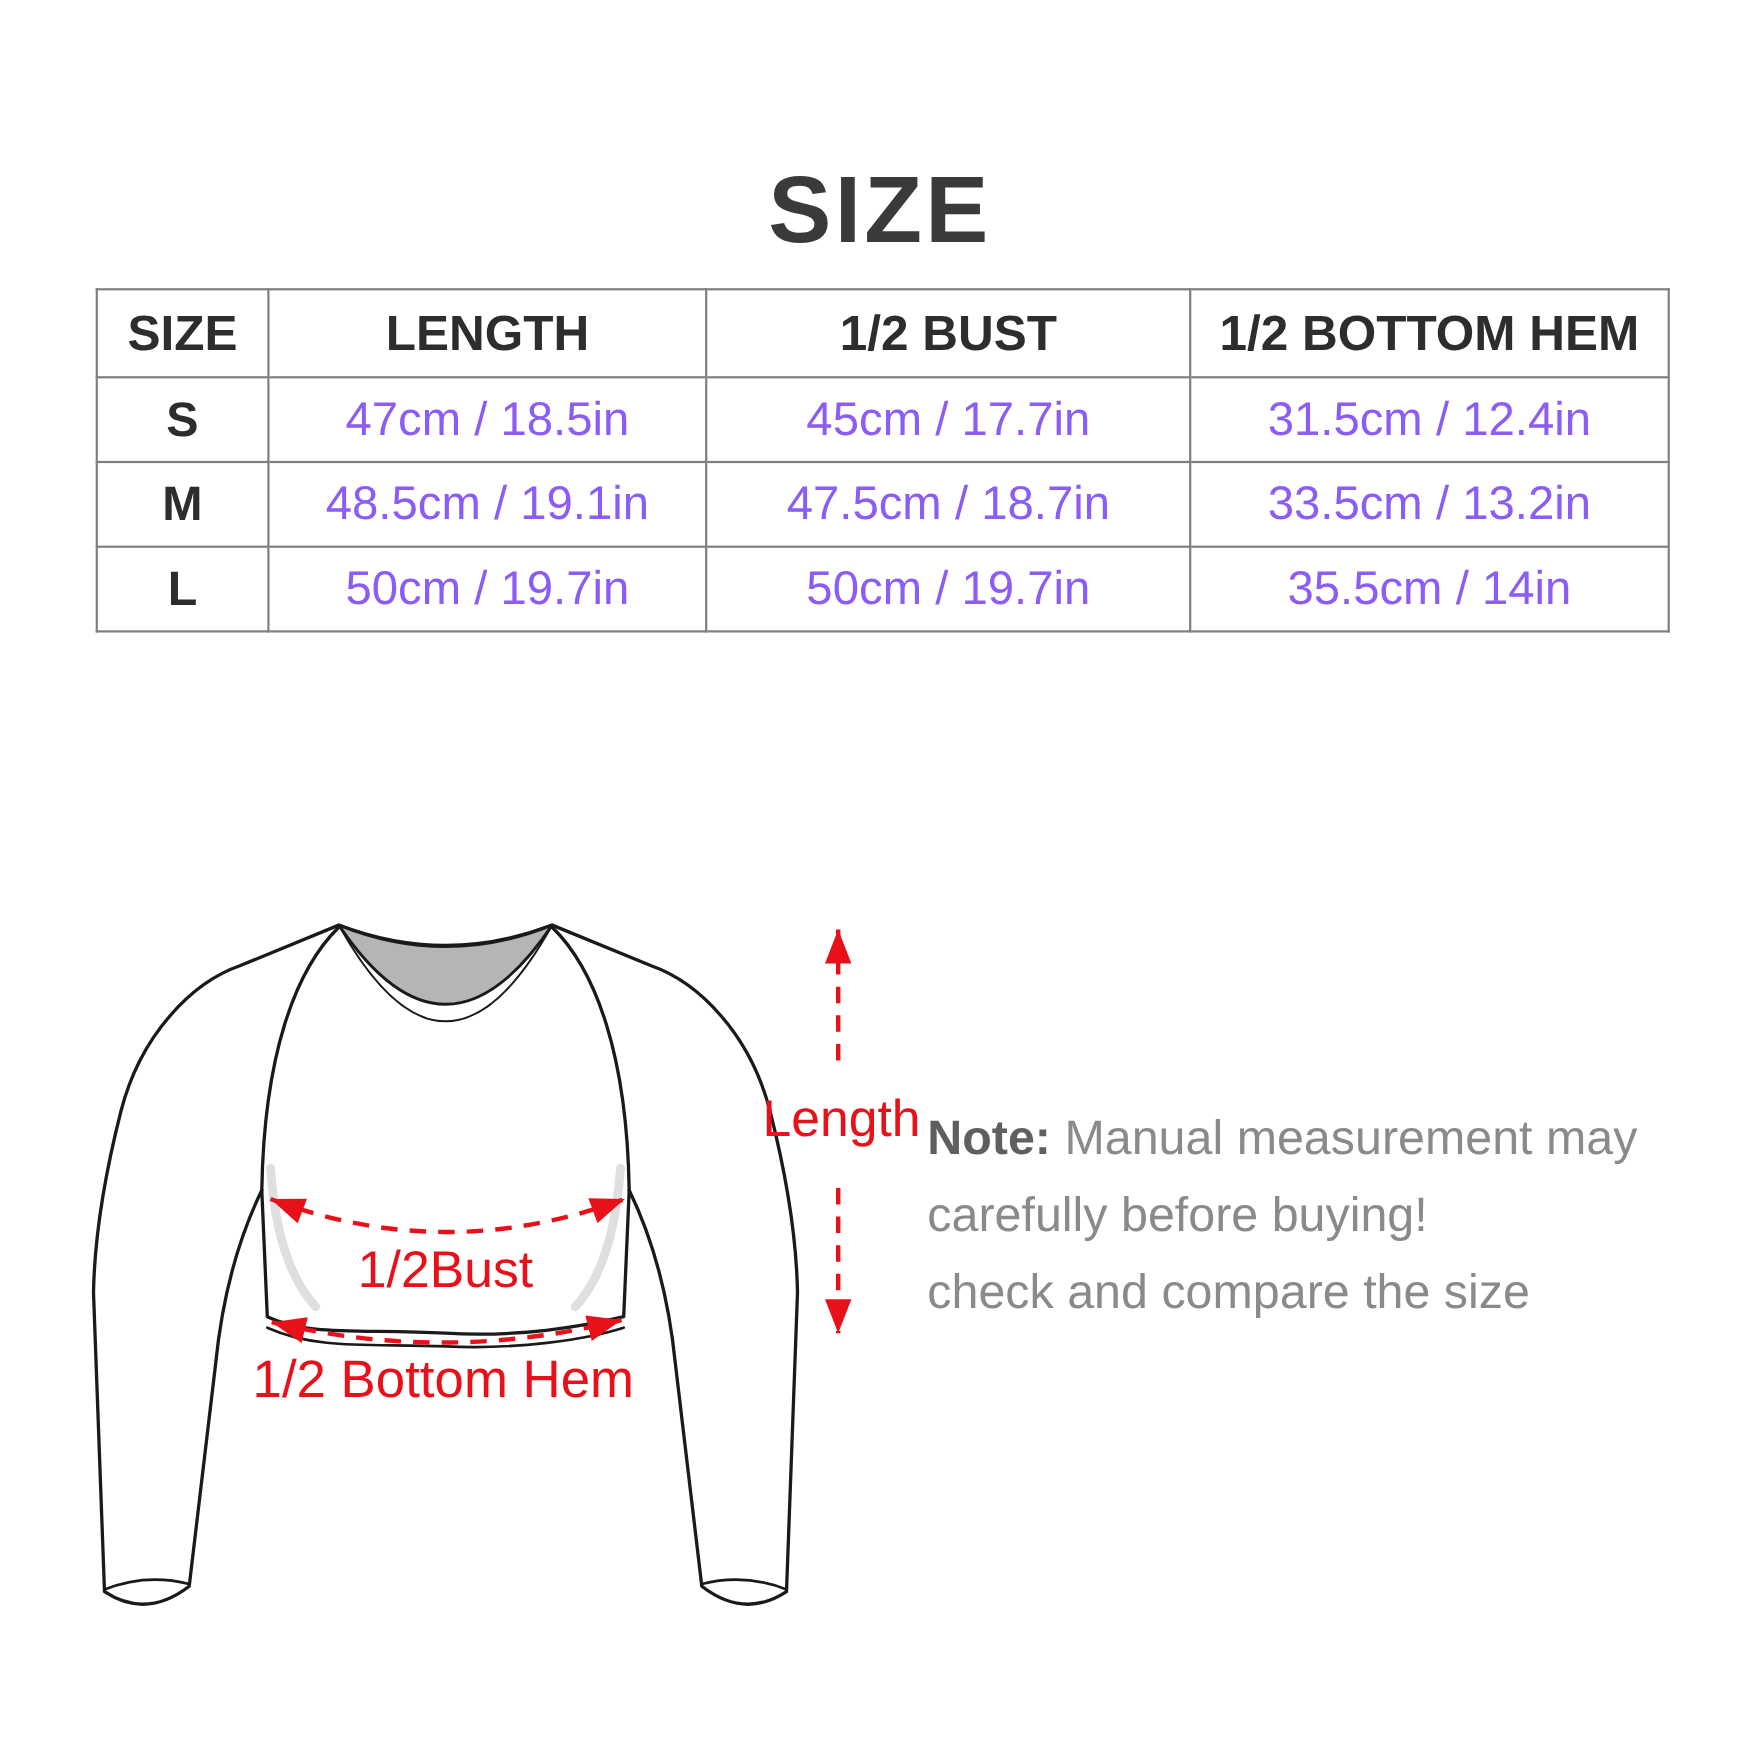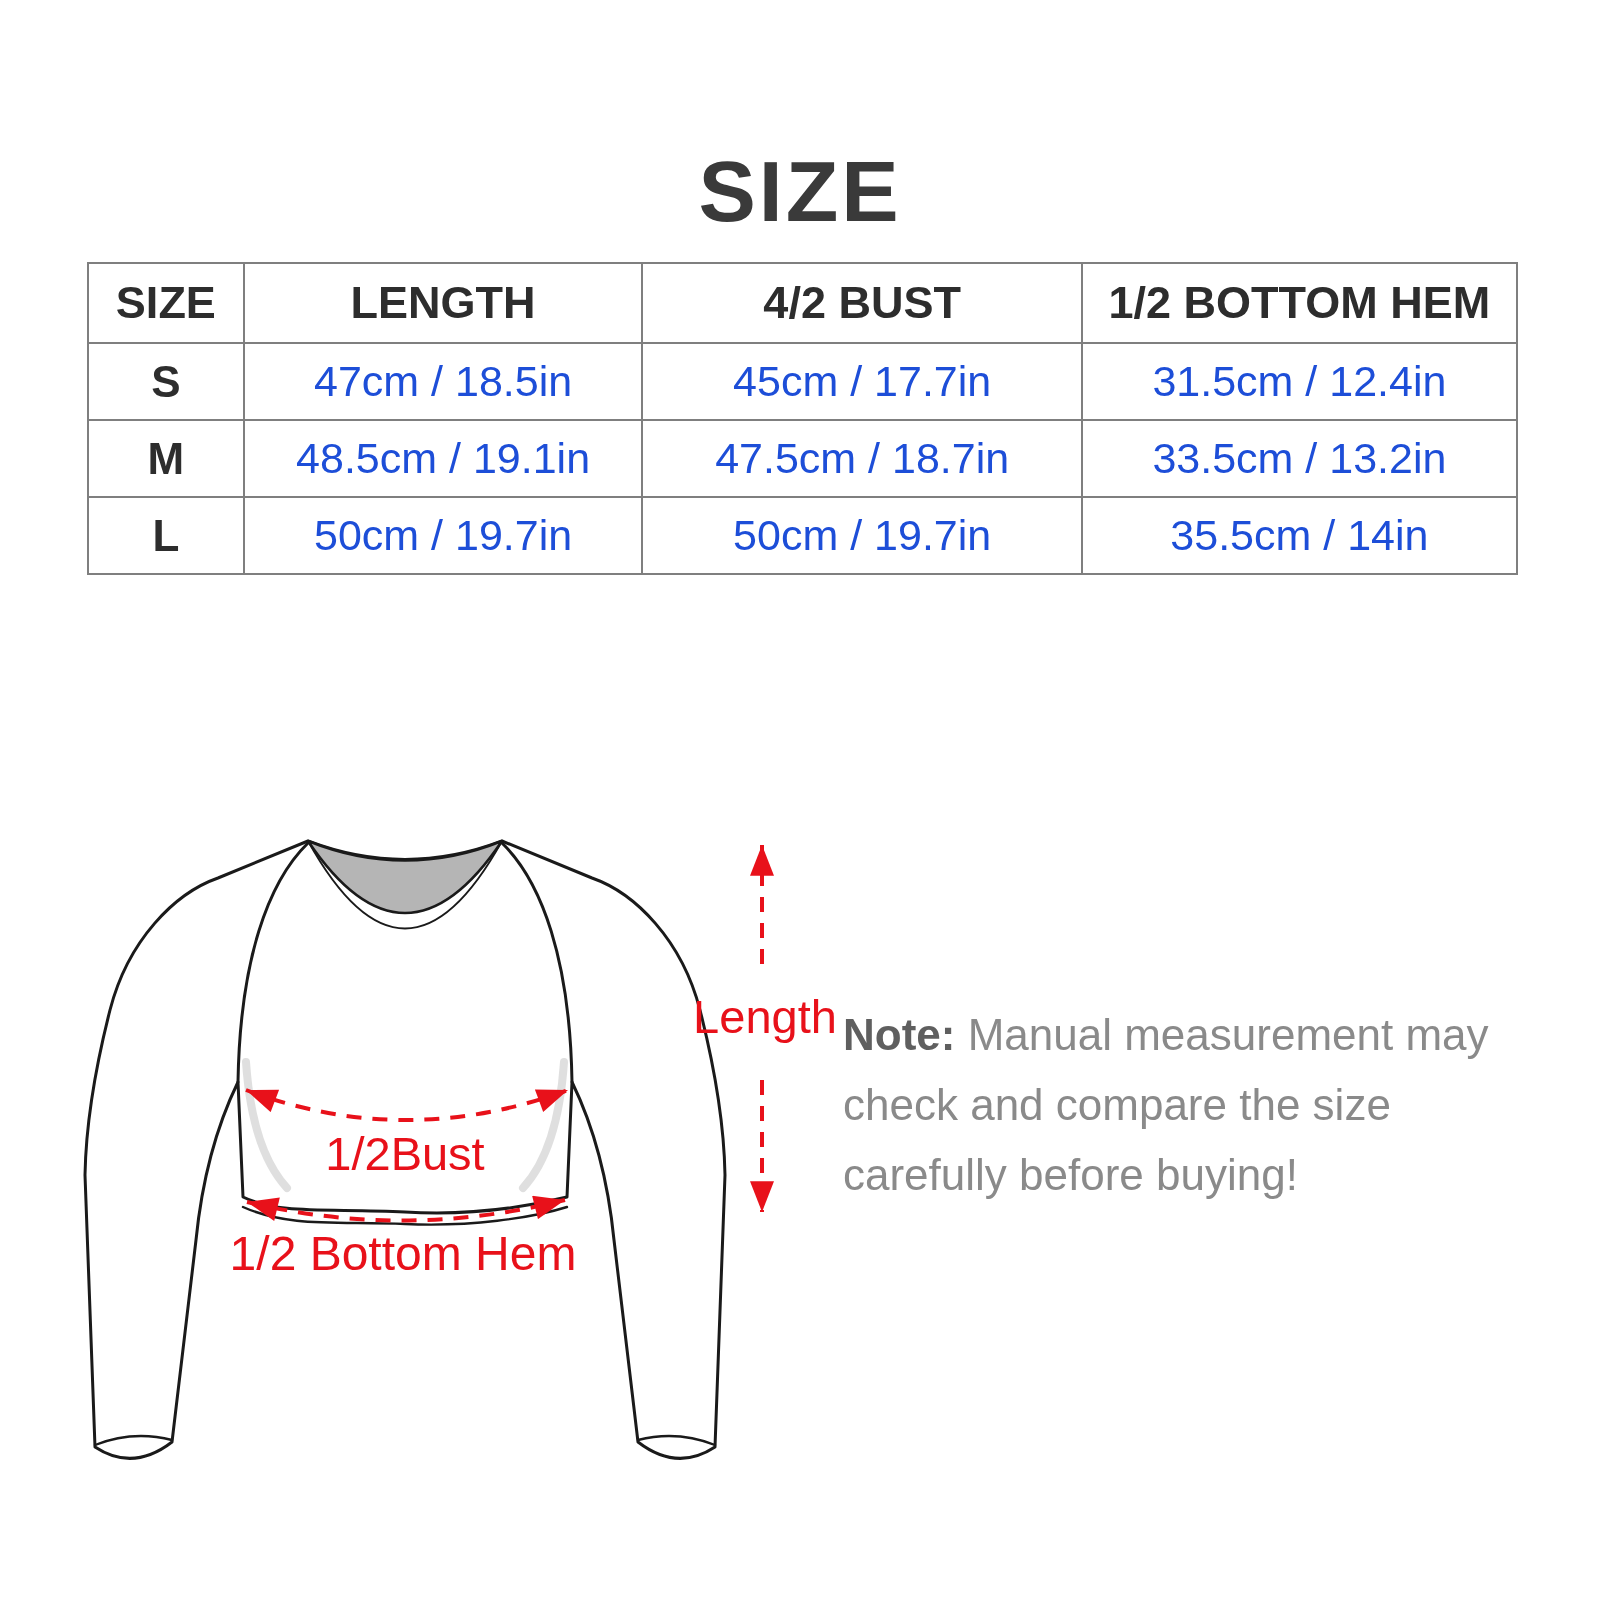--- a/index.html
+++ b/index.html
@@ -11,21 +11,21 @@
   }
 
   table.size-table{
     position:absolute;left:87px;top:262px;width:1431px;
     border-collapse:collapse;table-layout:fixed;
   }
   .size-table th,.size-table td{
     border:2px solid #7f7f7f;text-align:center;vertical-align:middle;padding:0;
   }
   .size-table th{height:78px;font-size:45px;font-weight:bold;color:#2d2d2d;}
-  .size-table td{height:75px;font-size:43px;color:#1d4ed8;font-weight:normal;}
+  .size-table td{height:75px;font-size:43px;color:#8b5cf6;font-weight:normal;}
   .size-table td.rowlabel{font-weight:bold;color:#2d2d2d;font-size:44px;}
 
   .diagram-svg{position:absolute;left:0;top:780px;}
 
   .outline{fill:#ffffff;stroke:var(--outline,#1a1a1a);stroke-width:3;stroke-linejoin:round;}
   .seam{fill:none;stroke:var(--outline,#1a1a1a);stroke-width:3;stroke-linecap:round;}
   .thinseam{fill:none;stroke:var(--outline,#1a1a1a);stroke-width:1.8;stroke-linecap:round;}
   .collar-fill{fill:var(--collar,#b5b5b5);stroke:var(--outline,#1a1a1a);stroke-width:2.6;stroke-linejoin:round;}
   .shade{fill:none;stroke:#d4d4d4;stroke-width:8;stroke-linecap:round;opacity:.75;}
   .red-line{fill:none;stroke:var(--red,#e8111a);stroke-width:4;stroke-dasharray:15 11;}
@@ -47,21 +47,21 @@
   <colgroup>
     <col style="width:10.9%">
       <col style="width:27.9%">
       <col style="width:30.75%">
       <col style="width:30.45%">
   </colgroup>
   <tbody>
       <tr>
     <th>SIZE</th>
     <th>LENGTH</th>
-    <th>4/2 BUST</th>
+    <th>1/2 BUST</th>
     <th>1/2 BOTTOM HEM</th>
   </tr>
   <tr>
     <td class="rowlabel">S</td>
     <td>47cm / 18.5in</td>
     <td>45cm / 17.7in</td>
     <td>31.5cm / 12.4in</td>
   </tr>
   <tr>
     <td class="rowlabel">M</td>
@@ -128,15 +128,15 @@
 
   <path class="red-line" d="M246,1090 Q405,1150 568,1090" marker-start="url(#arrow)" marker-end="url(#arrow)"></path>
   <text class="red-text" x="405" y="1170" font-size="47" text-anchor="middle">1/2Bust</text>
 
   <path class="red-line" d="M247,1202 Q405,1240 565,1200" marker-start="url(#arrow)" marker-end="url(#arrow)"></path>
   <text class="red-text" x="403" y="1270" font-size="48" text-anchor="middle">1/2 Bottom Hem</text>
 </svg>
 
 <div class="note">
   <div><strong>Note:</strong> <span>Manual measurement may</span></div>
+  <div><span>carefully before buying!</span></div>
   <div><span>check and compare the size</span></div>
-  <div><span>carefully before buying!</span></div>
 </div>
 
 </body></html>

